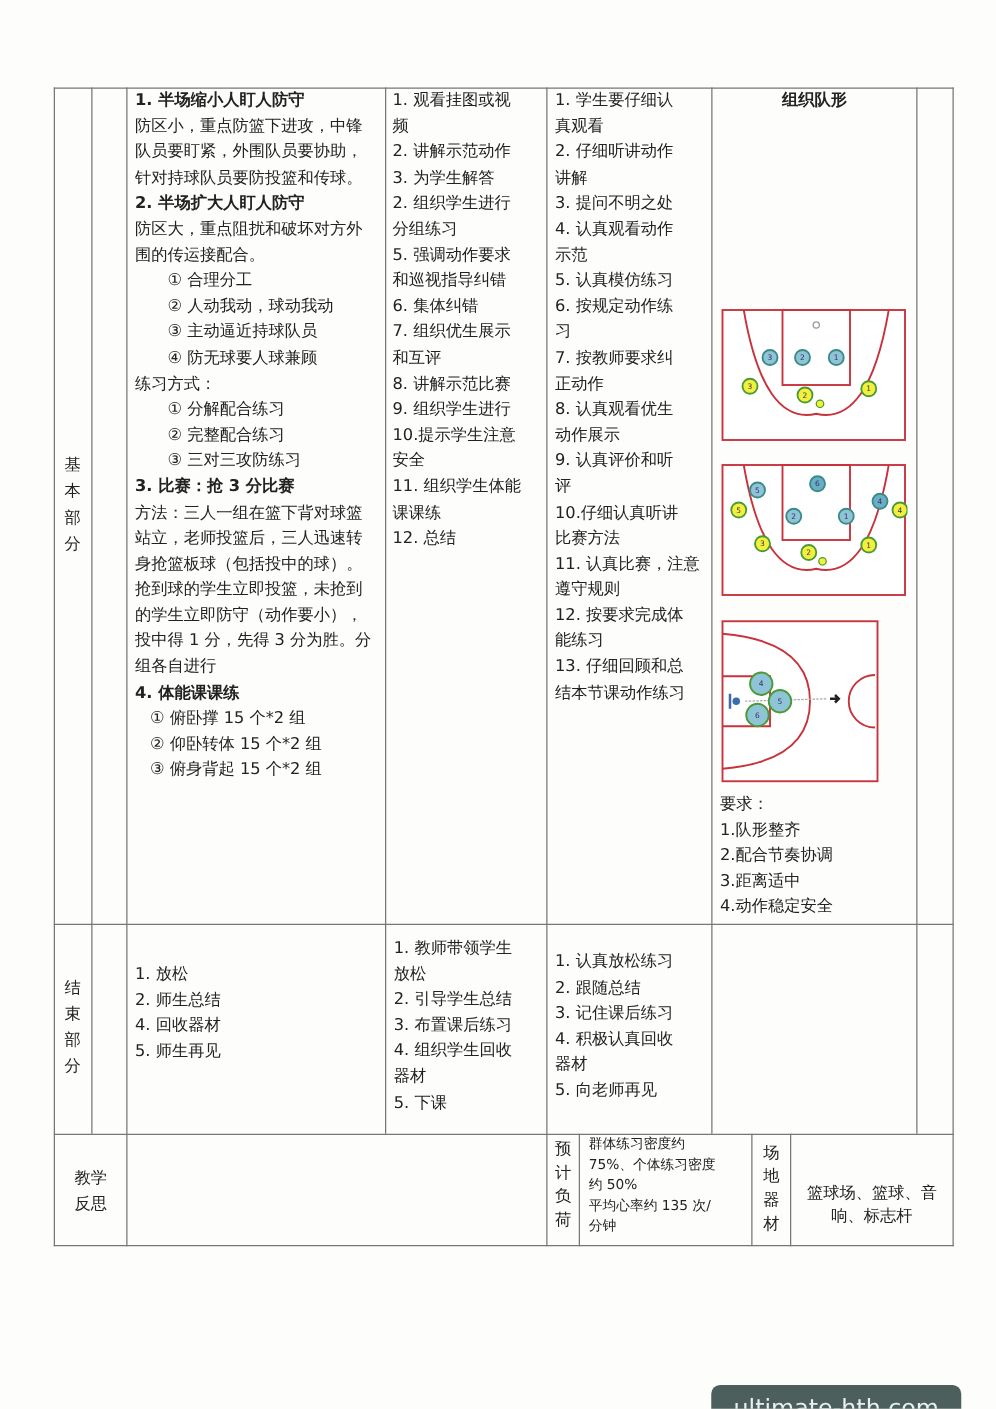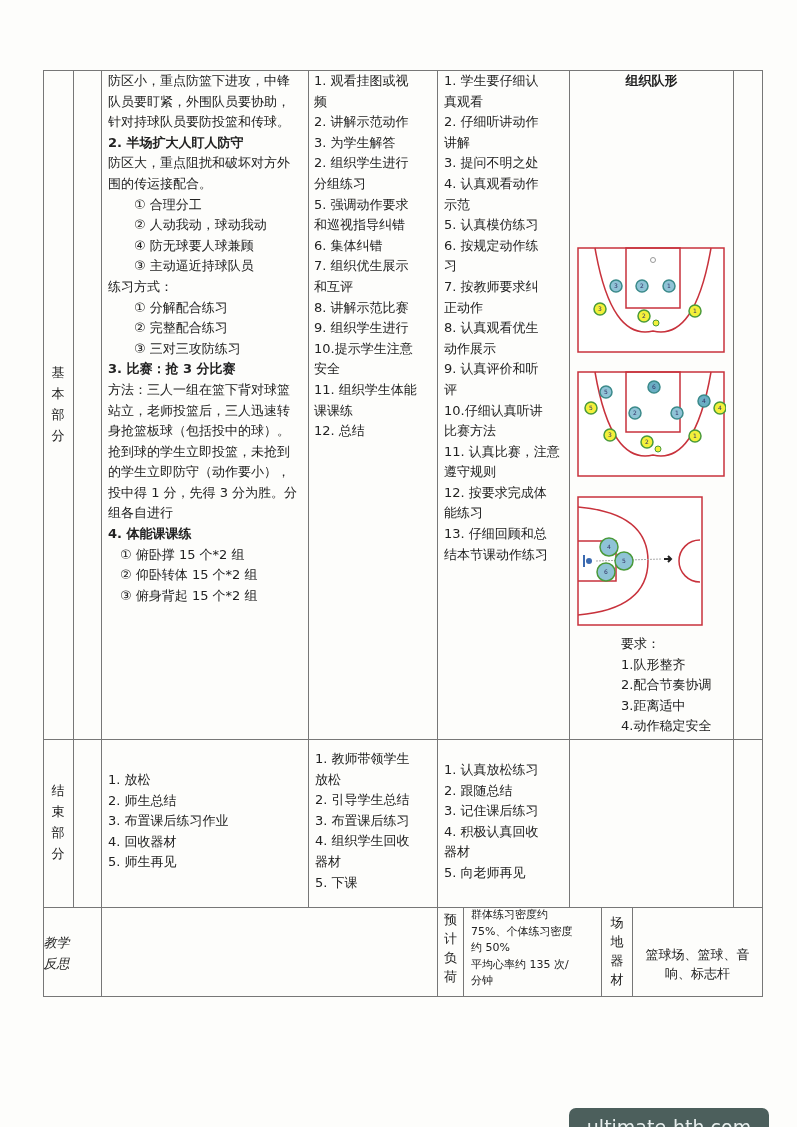--- a/index.html
+++ b/index.html
@@ -42,30 +42,31 @@
   <div class="vl" style="left:632px;top:907px;height:90px;"></div>
 
   <div class="vert" style="left:44px;top:362px;">
     <div>基</div>
     <div>本</div>
     <div>部</div>
     <div>分</div>
   </div>
 
   <div class="cell" id="basic-content" style="left:108px;top:71px;width:200px;">
+      <div class="b">1.  半场缩小人盯人防守</div>
       <div>防区小，重点防篮下进攻，中锋</div>
       <div>队员要盯紧，外围队员要协助，</div>
       <div>针对持球队员要防投篮和传球。</div>
       <div class="b">2.  半场扩大人盯人防守</div>
       <div>防区大，重点阻扰和破坏对方外</div>
       <div>围的传运接配合。</div>
       <div class="ind">①   合理分工</div>
       <div class="ind">②   人动我动，球动我动</div>
+      <div class="ind">③   主动逼近持球队员</div>
       <div class="ind">④   防无球要人球兼顾</div>
-      <div class="ind">③   主动逼近持球队员</div>
       <div>练习方式：</div>
       <div class="ind">①   分解配合练习</div>
       <div class="ind">②   完整配合练习</div>
       <div class="ind">③   三对三攻防练习</div>
       <div class="b">3.  比赛：抢 3 分比赛</div>
       <div>方法：三人一组在篮下背对球篮</div>
       <div>站立，老师投篮后，三人迅速转</div>
       <div>身抢篮板球（包括投中的球）。</div>
       <div>抢到球的学生立即投篮，未抢到</div>
       <div>的学生立即防守（动作要小），</div>
@@ -190,38 +191,37 @@
     <g font-size="6" text-anchor="middle" fill="#336">
       <circle cx="33" cy="52" r="9" fill="#8fc3d6" stroke="#4a9a3a" stroke-width="1.5"></circle>
         <text x="33" y="54">4</text>
       <circle cx="48" cy="66" r="9" fill="#8fc3d6" stroke="#4a9a3a" stroke-width="1.5"></circle>
         <text x="48" y="68">5</text>
       <circle cx="30" cy="77" r="9" fill="#8fc3d6" stroke="#4a9a3a" stroke-width="1.5"></circle>
         <text x="30" y="79">6</text>
     </g>
   </svg>
 
-  <div class="cell" id="formation-req" style="left:576px;top:634px;width:156px;margin-left:45px;">
+  <div class="cell" id="formation-req" style="left:576px;top:634px;width:156px;">
       <div>要求：</div>
       <div>1.队形整齐</div>
       <div>2.配合节奏协调</div>
       <div>3.距离适中</div>
       <div>4.动作稳定安全</div>
     </div>
 
   <div class="vert" style="left:44px;top:780px;">
     <div>结</div>
     <div>束</div>
     <div>部</div>
     <div>分</div>
   </div>
   <div class="cell" id="ending-content" style="left:108px;top:770px;width:200px;">
       <div>1.   放松</div>
       <div>2.   师生总结</div>
-      <div>3.   布置课后练习作业</div>
       <div>4.   回收器材</div>
       <div>5.   师生再见</div>
     </div>
   <div class="cell" id="ending-teacher" style="left:315px;top:749px;width:122px;">
       <div>1.  教师带领学生</div>
       <div>放松</div>
       <div>2.  引导学生总结</div>
       <div>3.  布置课后练习</div>
       <div>4.  组织学生回收</div>
       <div>器材</div>
@@ -229,21 +229,21 @@
     </div>
   <div class="cell" id="ending-student" style="left:444px;top:760px;width:125px;">
       <div>1.   认真放松练习</div>
       <div>2.   跟随总结</div>
       <div>3.   记住课后练习</div>
       <div>4.  积极认真回收</div>
       <div>器材</div>
       <div>5.  向老师再见</div>
     </div>
 
-  <div class="cell ctr" style="left:28px;top:933px;width:57px;font-style:italic;">
+  <div class="cell ctr" style="left:44px;top:933px;width:57px;">
     <div>教学</div>
     <div>反思</div>
   </div>
   <div class="cell" style="left:102px;top:908px;width:335px;height:88px;"></div>
 
   <div class="cell ctr" style="left:438px;top:910px;width:25px;line-height:19px;">
     <div>预</div>
     <div>计</div>
     <div>负</div>
     <div>荷</div>

